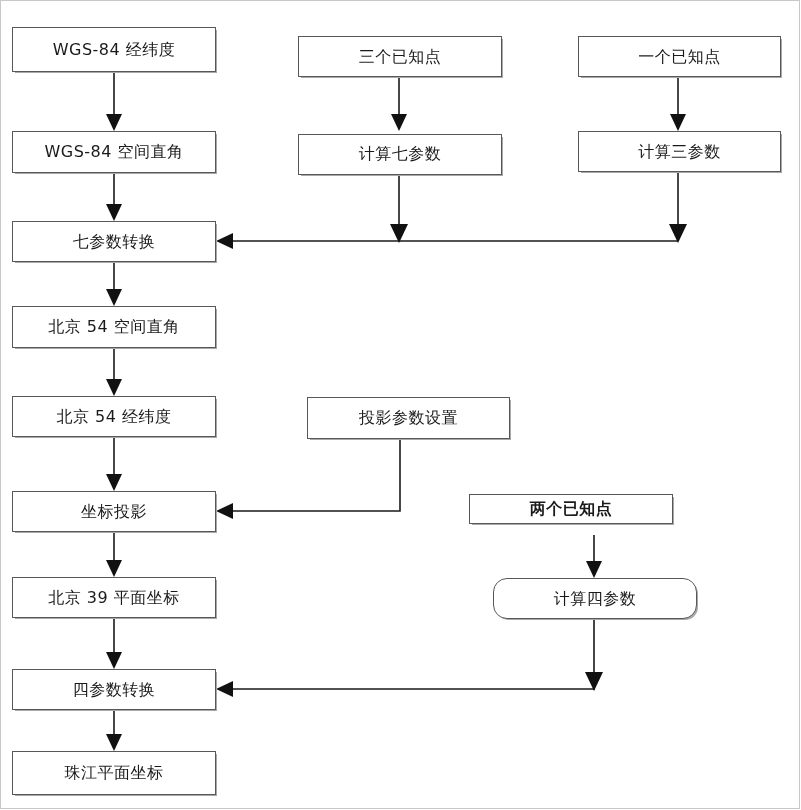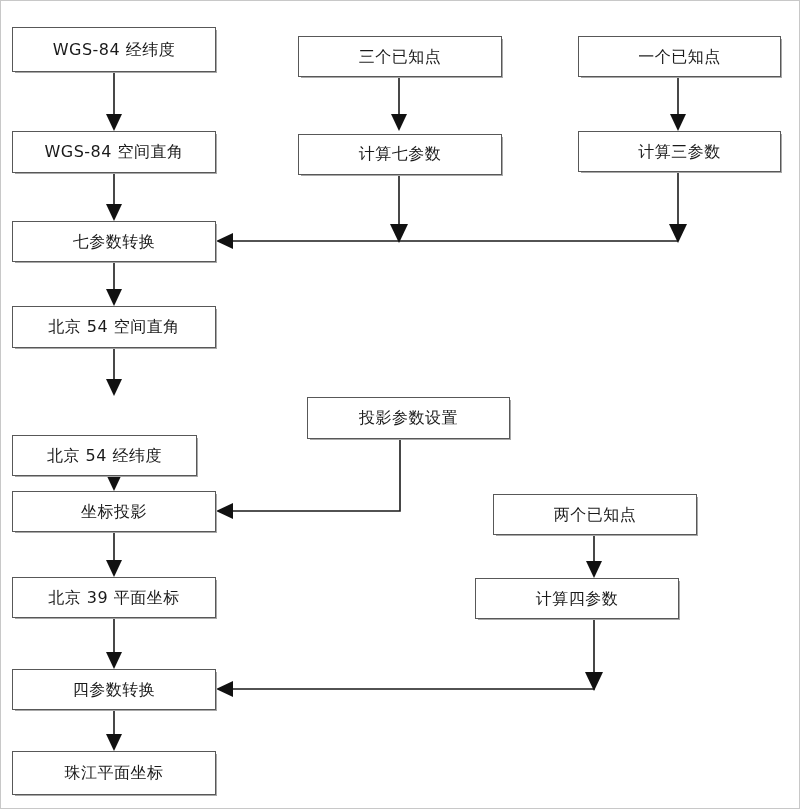--- a/index.html
+++ b/index.html
@@ -173,41 +173,41 @@
   </div>
 
   <div class="node" style="left:12px;top:221px;width:204px;height:41px;">
     <span>七参数转换</span>
   </div>
 
   <div class="node" style="left:12px;top:306px;width:204px;height:42px;">
     <span>北京 54 空间直角</span>
   </div>
 
-  <div class="node" style="left:12px;top:396px;width:185px;height:41px;margin-top:39px;">
+  <div class="node" style="left:12px;top:396px;width:204px;height:41px;">
     <span>北京 54 经纬度</span>
   </div>
 
   <div class="node" style="left:12px;top:491px;width:204px;height:41px;">
     <span>坐标投影</span>
   </div>
 
   <div class="node" style="left:307px;top:397px;width:203px;height:42px;">
     <span>投影参数设置</span>
   </div>
 
-  <div class="node" style="left:493px;top:494px;width:204px;height:41px;">
+  <div class="node" style="left:469px;top:494px;width:204px;height:30px;font-weight:bold;">
     <span>两个已知点</span>
   </div>
 
   <div class="node" style="left:12px;top:577px;width:204px;height:41px;">
     <span>北京 39 平面坐标</span>
   </div>
 
-  <div class="node" style="left:475px;top:578px;width:204px;height:41px;">
+  <div class="node" style="left:493px;top:578px;width:204px;height:41px;border-radius:14px;">
     <span>计算四参数</span>
   </div>
 
   <div class="node" style="left:12px;top:669px;width:204px;height:41px;">
     <span>四参数转换</span>
   </div>
 
   <div class="node" style="left:12px;top:751px;width:204px;height:44px;">
     <span>珠江平面坐标</span>
   </div>

